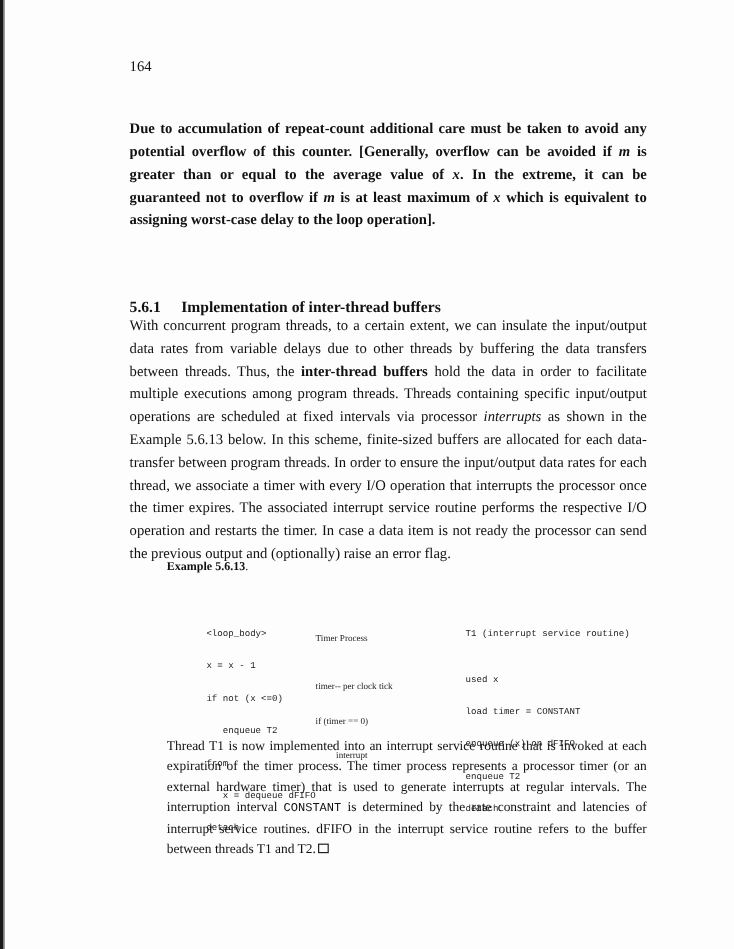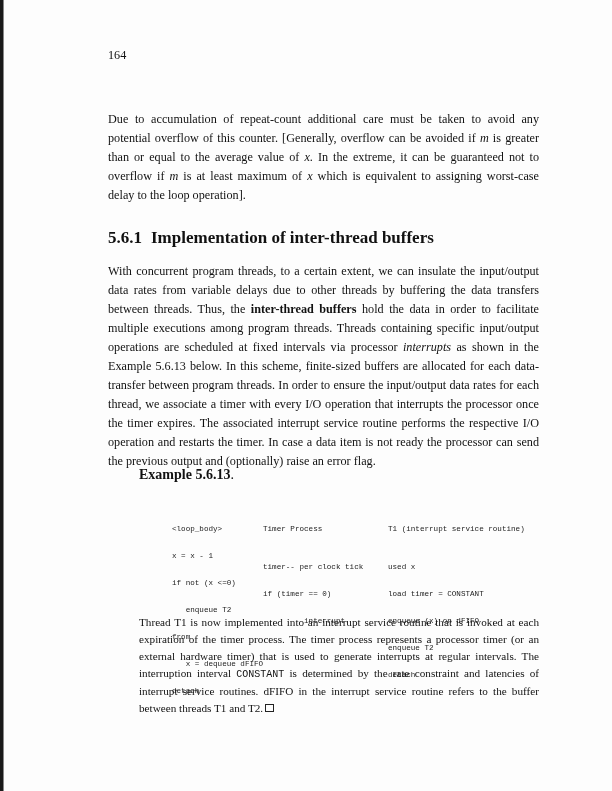--- a/index.html
+++ b/index.html
@@ -25,44 +25,44 @@
 
   .para {
     position: absolute; left: 108px; width: 431px;
     font-size: 12.2px; line-height: 19px; text-align: justify;
     text-align-last: left;
   }
   .para p { margin: 0; }
   .para em { font-style: italic; }
   .para b { font-weight: bold; }
 
-  .p1 { top: 110px; }
+  .p1 { top: 98px; font-weight: bold; }
   .sec-heading {
-    position: absolute; left: 108px; top: 228px;
-    font-size: 17px; font-weight: bold; white-space: nowrap;
+    position: absolute; left: 108px; top: 248px;
+    font-size: 13px; font-weight: bold; white-space: nowrap;
   }
   .sec-heading .num { display: inline-block; width: 43px; }
   .p2 { top: 262px; }
 
   .example-label {
     position: absolute; left: 139px; top: 467px;
-    font-size: 14px; font-weight: bold;
+    font-size: 10px; font-weight: bold;
   }
   .example-label .dot { font-weight: normal; }
 
   .code {
     position: absolute; left: 172px; top: 508px;
     font-family: "Liberation Mono", "DejaVu Sans Mono", monospace;
     font-size: 7.6px; color: #222;
   }
   .code .col { position: absolute; top: 0; white-space: pre; }
   .code .col .hdr { height: 22px; line-height: 11px; }
   .code .col .ln { height: 11px; line-height: 11px; }
   .col1 { left: 0; }
-  .col2 { left: 91px; }
+  .col2 { left: 91px; font-family: Liberation Serif, serif; }
   .col3 { left: 216px; }
 
   .p3 {
     position: absolute; left: 139px; top: 614px; width: 400px;
     font-size: 11.2px; line-height: 17px; text-align: justify; text-align-last: left;
   }
   .p3 .mono {
     font-family: "Liberation Mono", "DejaVu Sans Mono", monospace;
     font-size: 10px;
   }

